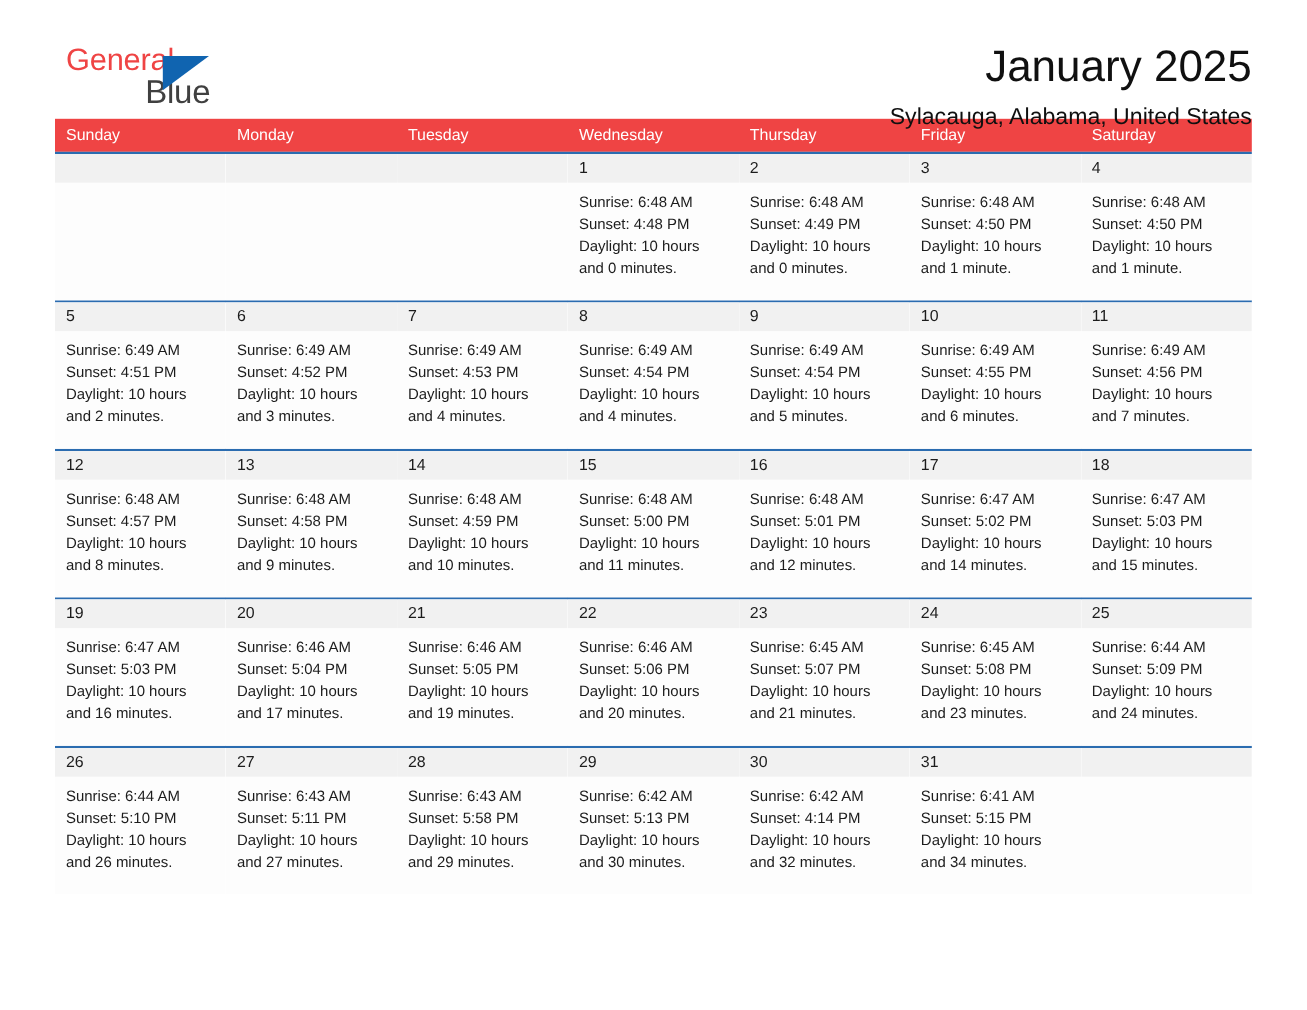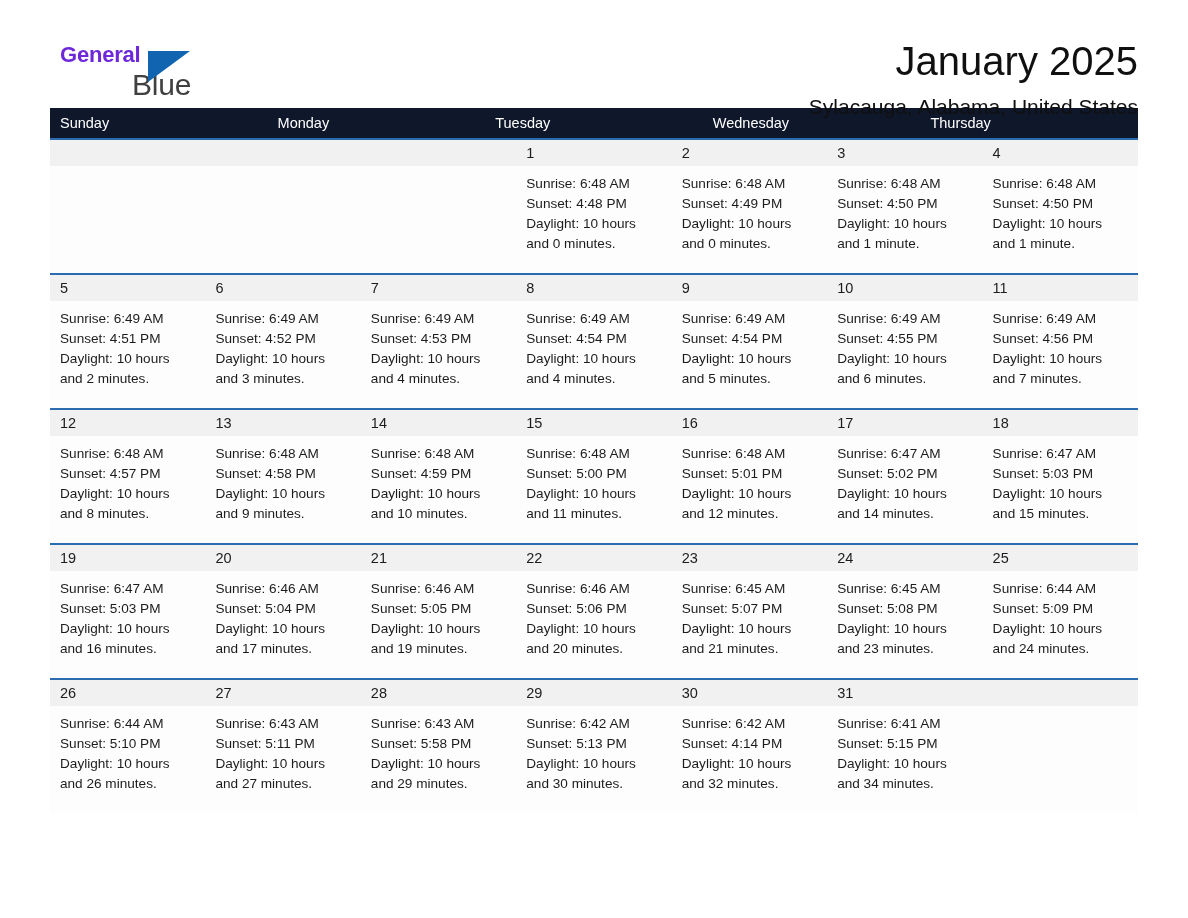--- a/index.html
+++ b/index.html
@@ -31,26 +31,25 @@
     box-sizing: border-box;
   }
   .brand {
     position: relative;
     width: 230px;
     height: 70px;
     padding-left: 10px;
     box-sizing: border-box;
   }
   .brand-line1 {
-    font-size: 22px;
-    color: #6d28d9;
+    font-size: 28px;
+    color: #ef4444;
     letter-spacing: -0.2px;
     line-height: 34px;
     display: block;
-    font-weight: bold;
   }
   .brand-line2 {
     font-size: 30px;
     color: #404040;
     letter-spacing: -0.2px;
     line-height: 30px;
     display: block;
     margin-left: 72px;
     margin-top: -2px;
   }
@@ -83,22 +82,22 @@
     font-weight: normal;
   }
 
   
   .calendar {
     width: 1088px;
     margin-top: 12px;
   }
   .weekday-row {
     display: grid;
-    grid-template-columns: repeat(5, 1fr);
-    background: #0f172a;
+    grid-template-columns: repeat(7, 1fr);
+    background: #ef4444;
     height: 30px;
   }
   .weekday {
     color: #ffffff;
     font-size: 14.5px;
     line-height: 30px;
     padding-left: 10px;
     box-sizing: border-box;
     white-space: nowrap;
   }

